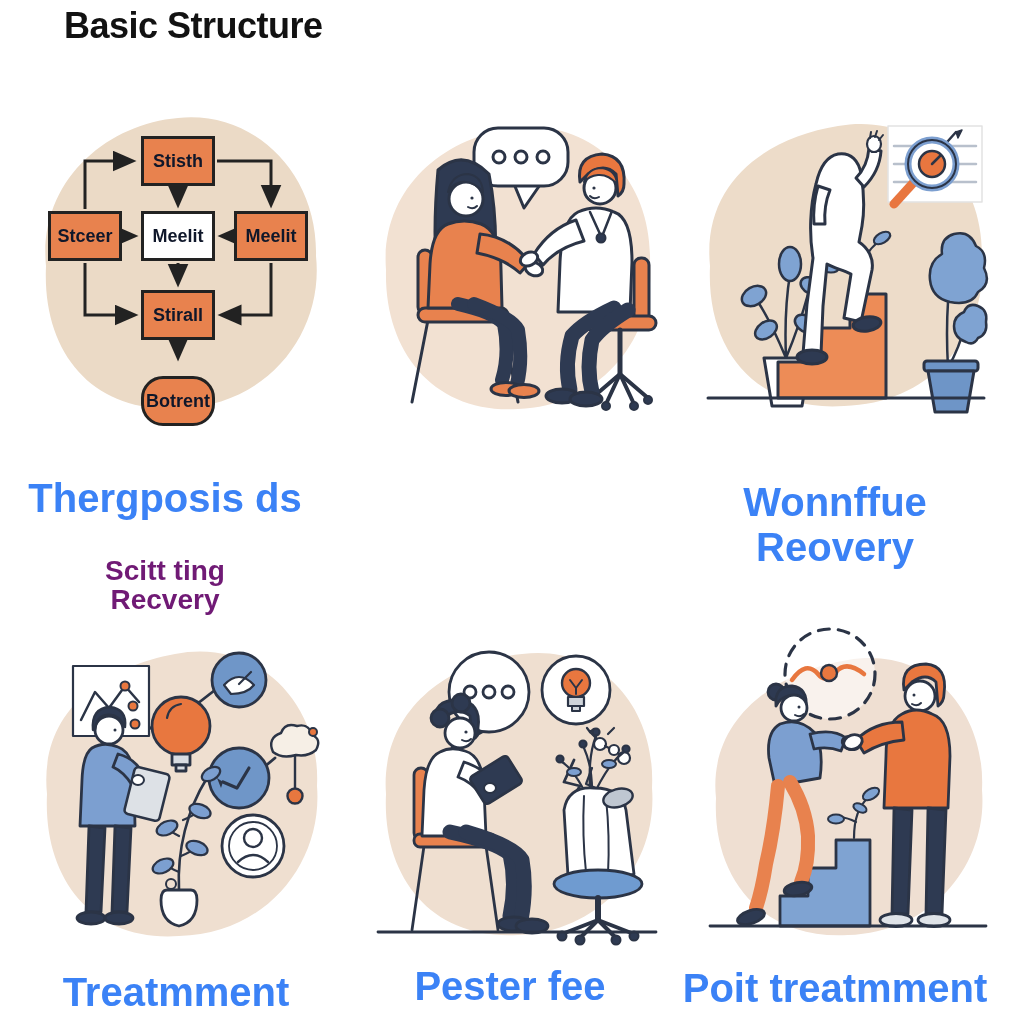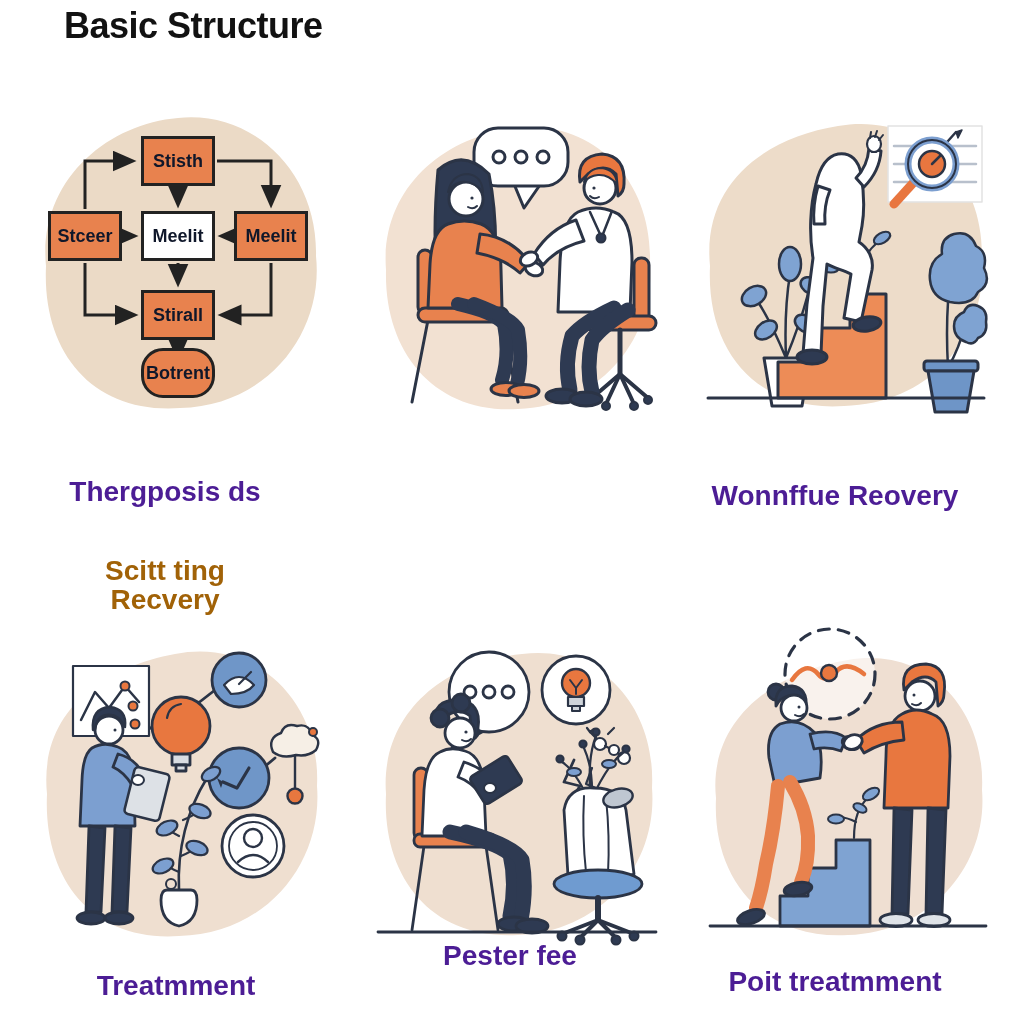--- a/index.html
+++ b/index.html
@@ -1,36 +1,36 @@
 <!DOCTYPE html>
 <html><head>
 <meta charset="utf-8">
 <style>
   html,body{margin:0;padding:0;background:#fff;}
   .page{position:relative;width:1024px;height:1024px;background:#ffffff;overflow:hidden;
         font-family:"Liberation Sans", sans-serif;color:#141414;}
   .title{position:absolute;left:64px;top:4px;font-size:36px;line-height:1.22;
          font-weight:800;letter-spacing:-0.5px;color:#121212;}
   .panel{position:absolute;}
-  .cap{position:absolute;font-size:28px;font-weight:800;text-align:center;color:#4c1d95;}
-  .head2{position:absolute;font-size:28px;font-weight:800;text-align:center;color:#a16207;line-height:1.05;}
+  .cap{position:absolute;font-size:40px;font-weight:800;text-align:center;color:#3b82f6;}
+  .head2{position:absolute;font-size:28px;font-weight:800;text-align:center;color:#701a75;line-height:1.05;}
   
   .fc-wrap{position:absolute;left:28px;top:108px;width:300px;height:312px;}
   .fc-svg{position:absolute;left:0;top:0;}
   .fc-box{position:absolute;width:74px;height:50px;box-sizing:border-box;
           display:flex;align-items:center;justify-content:center;
           background:#E8824E;border:3px solid #222222;
           font-size:18px;font-weight:800;color:#0f172a;text-align:left;}
   .fc-box.white{background:#ffffff;}
   .fc-top{left:113px;top:28px;}
   .fc-left{left:20px;top:103px;}
   .fc-center{left:113px;top:103px;}
   .fc-right{left:206px;top:103px;}
   .fc-mid{left:113px;top:182px;}
-  .fc-bottom{left:113px;top:240px;border-radius:22px;}
+  .fc-bottom{left:113px;top:268px;border-radius:22px;}
 </style>
 </head>
 <body>
 
 <div class="page">
 
   <div class="title">
     <span>Basic Structure</span><br>
   </div>
 
@@ -432,16 +432,16 @@
           <path d="M240,190 L238,296 L254,296 L258,192 Z" fill="#2E3A52"></path>
           <ellipse cx="208" cy="302" rx="16" ry="6.5" fill="#DFE3E8"></ellipse>
           <ellipse cx="246" cy="302" rx="16" ry="6.5" fill="#DFE3E8"></ellipse>
         </g>
         <line x1="22" y1="308" x2="298" y2="308"></line>
       </g>
     </svg>
   </div>
 
   <div class="cap" style="left:0px;top:970px;width:330px;margin-left:11px;">Treatmment</div>
-  <div class="cap" style="left:345px;top:940px;width:330px;">Pester fee</div>
+  <div class="cap" style="left:345px;top:964px;width:330px;">Pester fee</div>
   <div class="cap" style="left:660px;top:966px;width:350px;">Poit treatmment</div>
 
 </div>
 
 </body></html>

